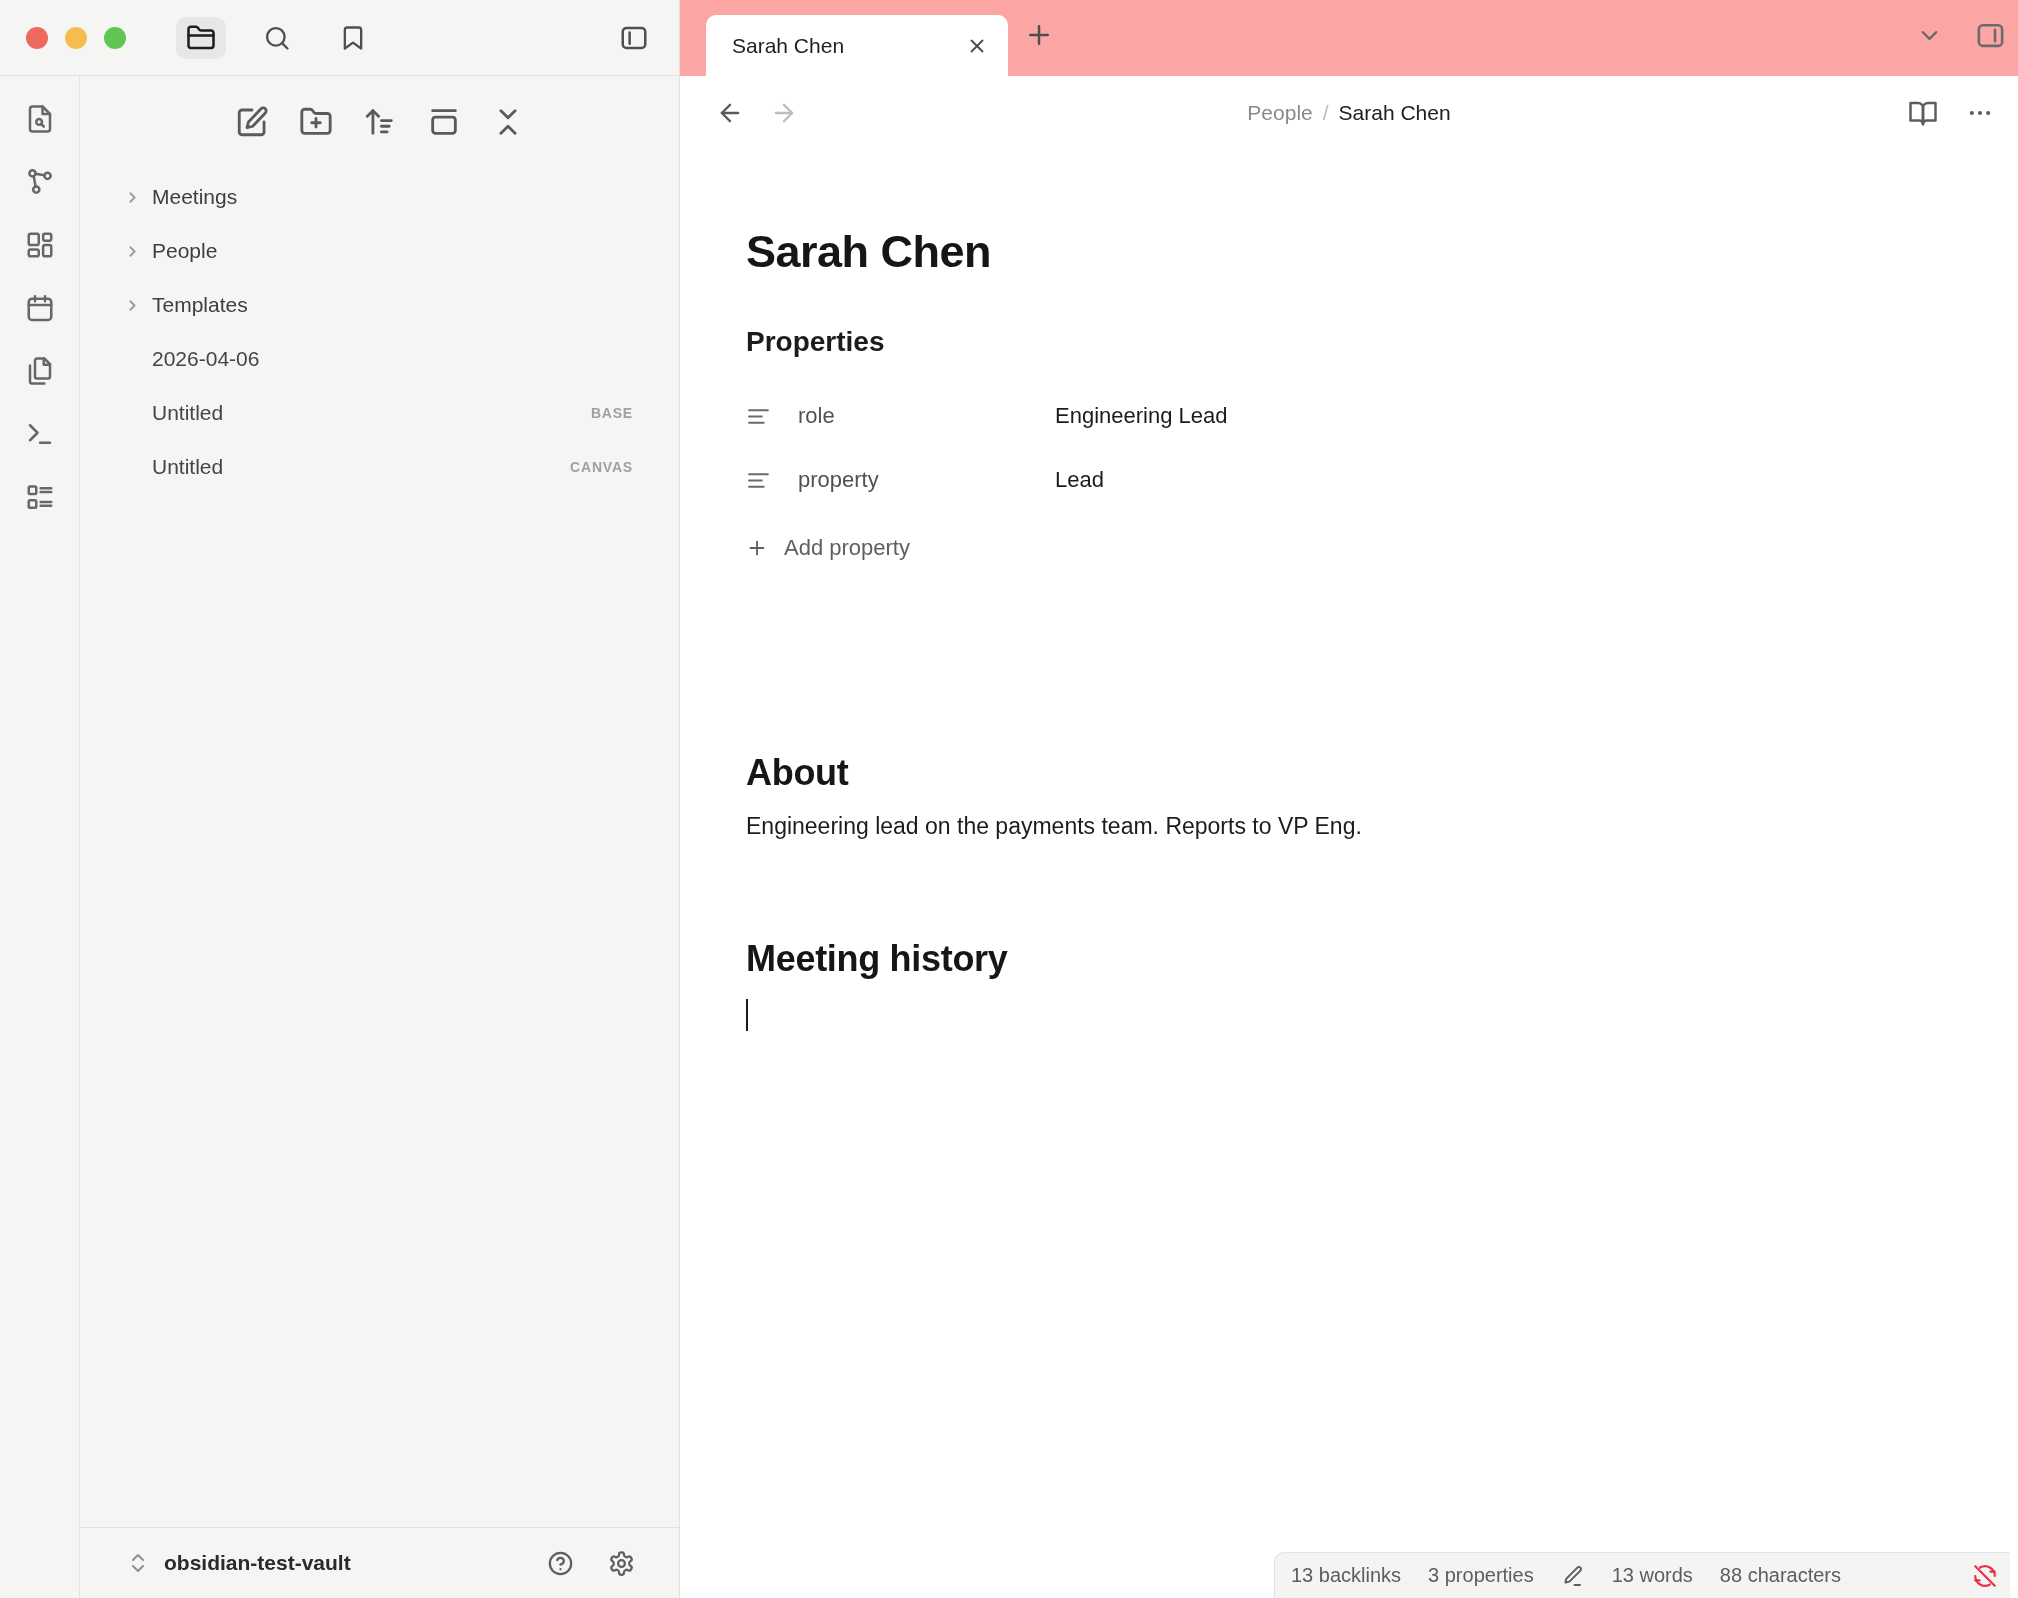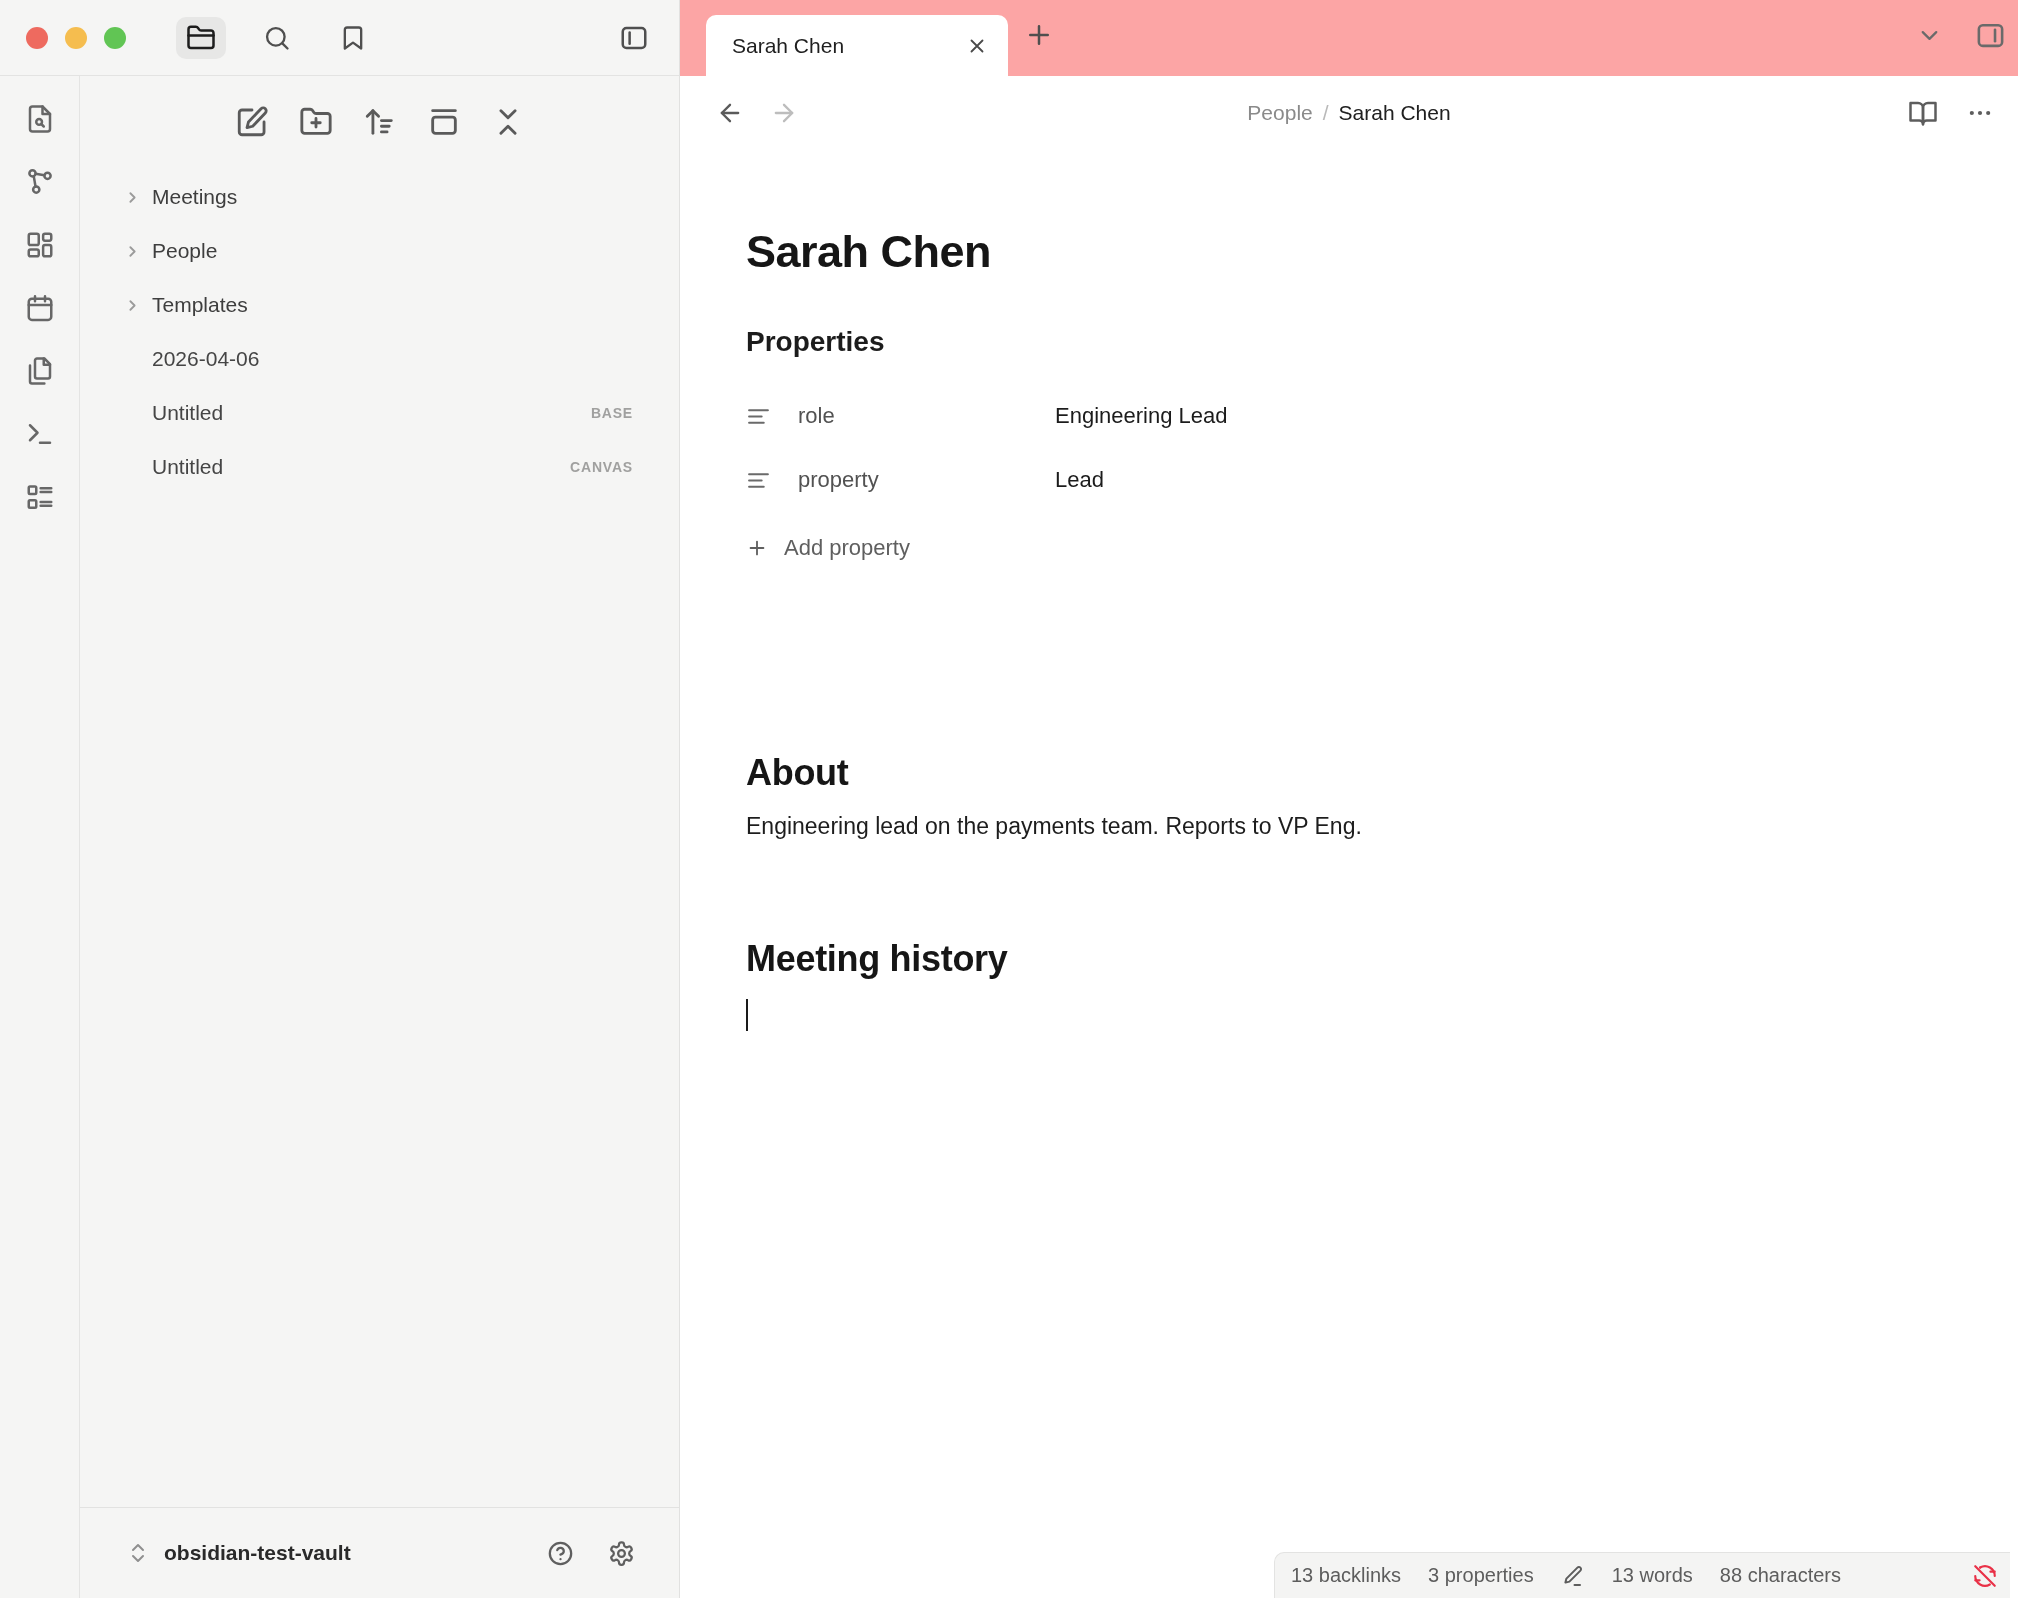--- a/index.html
+++ b/index.html
@@ -33,21 +33,21 @@
   .explorer { flex: 1; display: flex; flex-direction: column; position: relative; }
   .explorer-toolbar { height: 92px; display: flex; align-items: center; justify-content: center; gap: 30px; color: #5a5a5a; }
   .explorer-toolbar .etb { display: flex; width: 34px; height: 34px; align-items: center; justify-content: center; }
 
   .tree { padding-top: 2px; }
   .tree-row { height: 54px; display: flex; align-items: center; padding-left: 44px; padding-right: 46px; font-size: 21px; color: #3e3e3e; cursor: default; }
   .tree-row .chev { width: 28px; color: #9b9b9b; display: flex; align-items: center; }
   .tree-row.file { padding-left: 72px; color: #454545; }
   .badge { margin-left: auto; font-size: 14px; font-weight: 700; letter-spacing: 0.8px; color: #a0a09f; }
 
-  .vault-footer { position: absolute; left: 0; right: 0; bottom: 0; height: 91px; border-top: 1px solid #e2e2e1; display: flex; align-items: center; padding: 0 44px 0 46px; }
+  .vault-footer { position: absolute; left: 0; right: 0; bottom: 0; height: 71px; border-top: 1px solid #e2e2e1; display: flex; align-items: center; padding: 0 44px 0 46px; }
   .vault-switch { color: #8f8f8f; display: flex; margin-right: 14px; }
   .vault-name { font-size: 21px; font-weight: 700; color: #2a2a2a; }
   .vault-actions { margin-left: auto; display: flex; gap: 34px; color: #5f5f5f; }
 
   
   .editor { flex: 1; display: flex; flex-direction: column; background: #fca5a5; min-width: 0; }
   .tabbar { height: 76px; flex: 0 0 76px; display: flex; align-items: flex-end; padding-left: 26px; position: relative; }
   .tab { width: 302px; height: 61px; background: #ffffff; border-radius: 10px 10px 0 0; display: flex; align-items: center; padding: 0 20px 0 26px; font-size: 21px; color: #1f1f1f; }
   .tab .close { margin-left: auto; color: #4a4a4a; display: flex; cursor: default; }
   .newtab { align-self: center; margin-left: 16px; margin-bottom: 6px; border: none; background: none; color: #4f4f4f; display: flex; cursor: default; }

